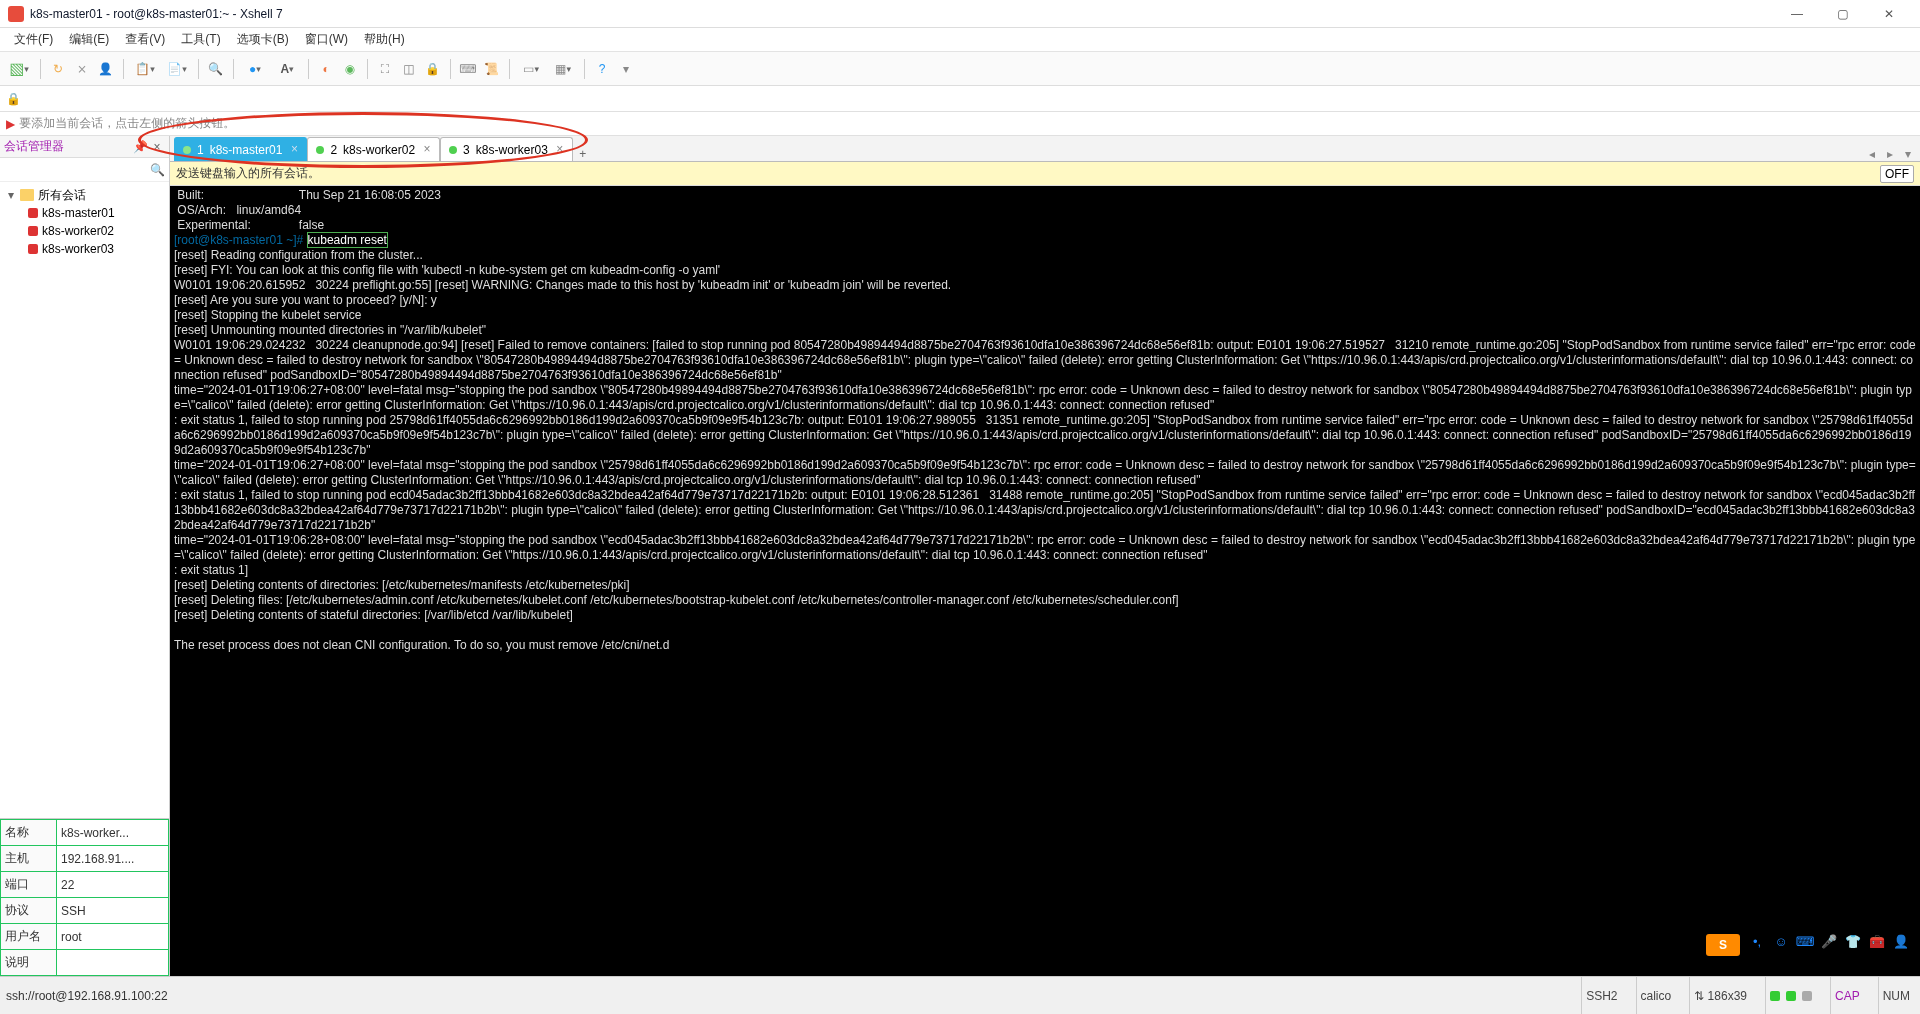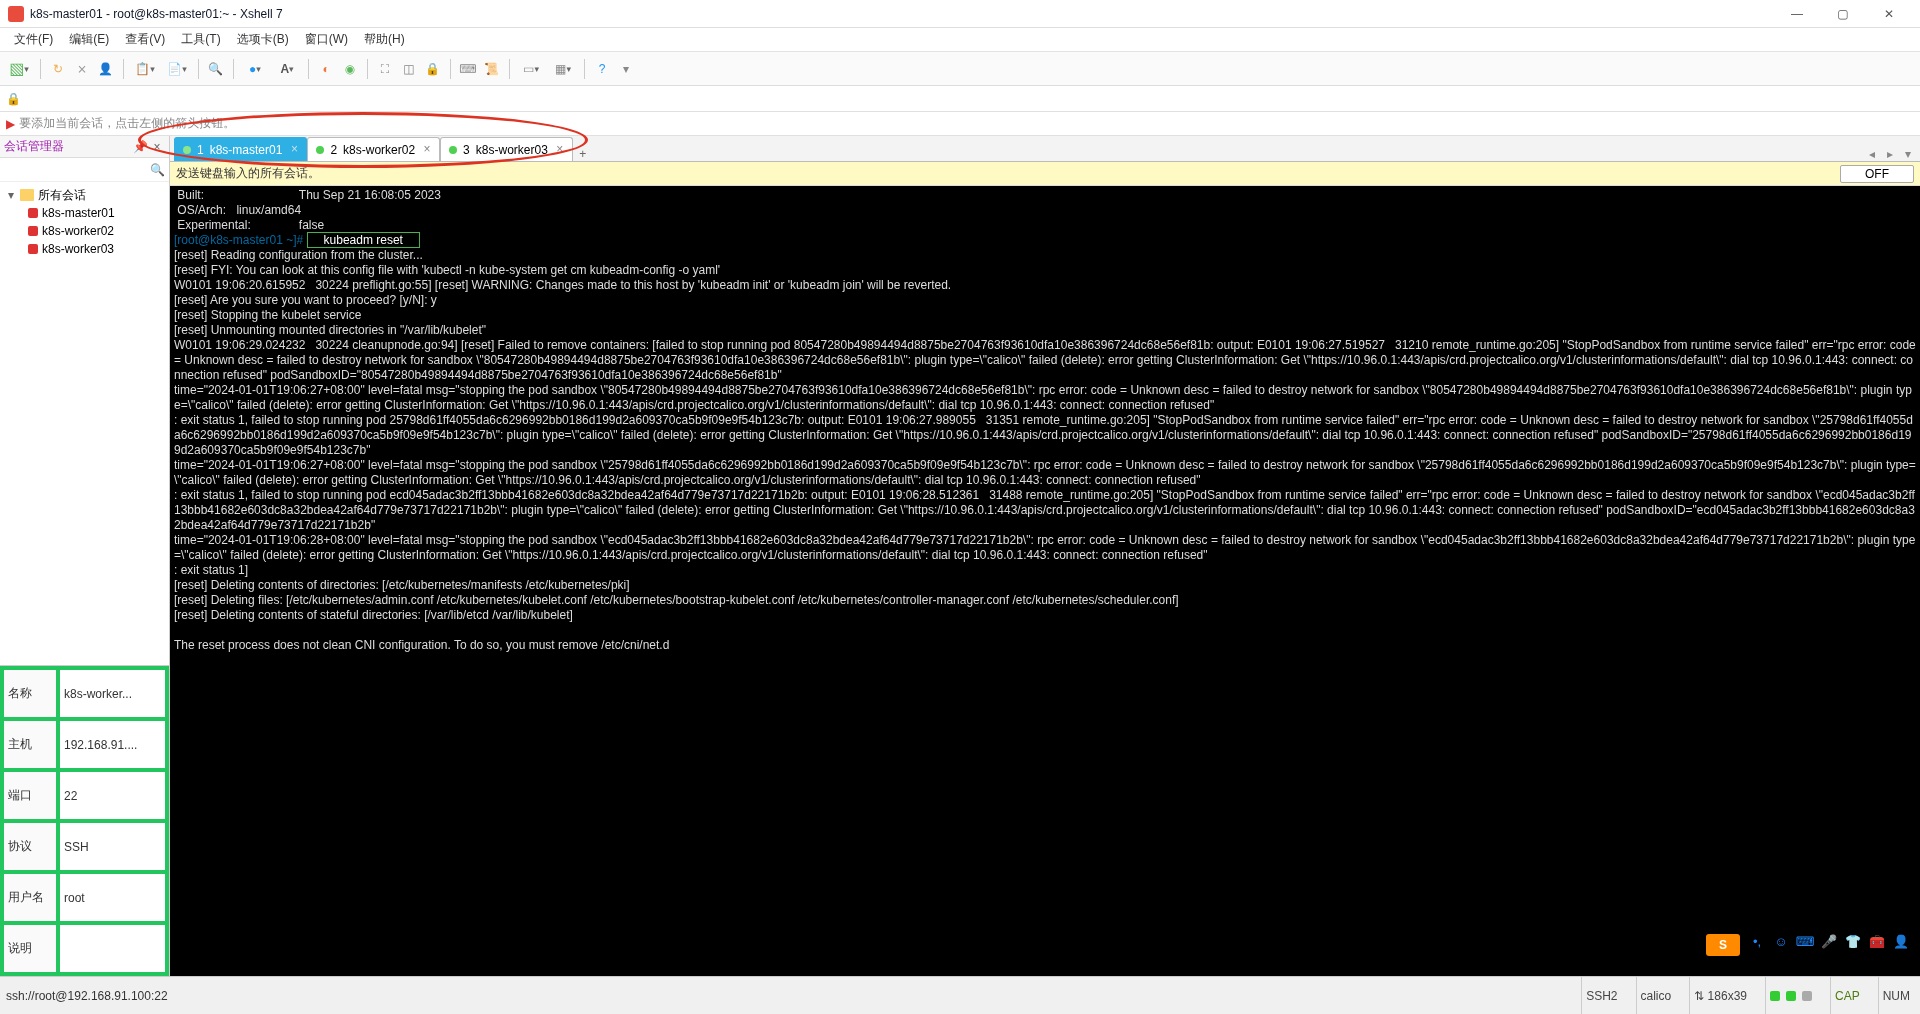--- a/index.html
+++ b/index.html
@@ -43,21 +43,21 @@
 .tree { padding: 4px 2px; }
 .tree .node { display: flex; align-items: center; height: 18px; gap: 4px; padding-left: 4px; }
 .tree .node.child { padding-left: 26px; }
 .tree .fold { width: 10px; text-align: center; color: #666; }
 .tree .folder { width: 14px; height: 12px; background: #fbd168; border-radius: 1px; }
 .tree .host { width: 10px; height: 10px; background: #d33; border-radius: 2px; }
 
 
 .props { margin-top: auto; border-top: 1px solid #ccc; }
 .props table { width: 100%; border-collapse: collapse; }
-.props td { border: 4px solid #22c55e; padding: 15px 4px; height: 18px; color: #333; }
+.props td { border: 1px solid #22c55e; padding: 4px 4px; height: 18px; color: #333; }
 .props td:first-child { width: 56px; background: #fafafa; }
 
 
 .rightcol { flex: 1; display: flex; flex-direction: column; min-width: 0; position: relative; }
 
 
 .tabs { height: 26px; background: #f3f3f3; display: flex; align-items: flex-end; border-bottom: 1px solid #bbb; padding-left: 4px; position: relative; }
 .tab { height: 24px; min-width: 130px; padding: 0 24px 0 8px; display: flex; align-items: center; gap: 6px; border: 1px solid #bbb; border-bottom: none; border-radius: 3px 3px 0 0; background: #fff; margin-right: 0px; position: relative; }
 .tab.active { background: #2fb0e4; color: #fff; border-color: #2fb0e4; }
 .tab .dot { width: 8px; height: 8px; border-radius: 50%; background: #50d050; flex-shrink: 0; }
@@ -65,26 +65,26 @@
 .tab .x { position: absolute; right: 6px; top: 5px; width: 12px; height: 12px; color: #888; font-size: 12px; line-height: 12px; text-align: center; }
 .tab.active .x { color: #cde; }
 .tabs .plus { width: 20px; text-align: center; color: #666; }
 .tabs .navbtns { margin-left: auto; display: flex; gap: 2px; padding-right: 4px; }
 .tabs .navbtns span { width: 16px; text-align: center; color: #888; }
 .annot { position: absolute; border: 3px solid #d32; border-radius: 50%; pointer-events: none; }
 
 
 .bbar { height: 24px; background: #fff9c4; display: flex; align-items: center; padding: 0 6px; border-bottom: 1px solid #ddd; }
 .bbar .txt { flex: 1; color: #333; }
-.bbar .off { border: 1px solid #aaa; background: #fff; padding: 1px 24px; border-radius: 2px; }
+.bbar .off { border: 1px solid #aaa; background: #fff; padding: 1px 4px; border-radius: 2px; }
 
 
 .term { flex: 1; background: #000; color: #ddd; font-family: Consolas, "Courier New", monospace; font-size: 13px; line-height: 15px; padding: 2px 4px; white-space: pre-wrap; word-break: break-all; overflow: hidden; }
 .term .prompt { color: #0369a1; }
-.term .cmd { border: 1px solid #4CAF50; padding: 0 16px; color: #fff; }
+.term .cmd { border: 1px solid #4CAF50; padding: 0 0; color: #fff; }
 
 
 .statusbar { height: 38px; background: #f0f0f0; border-top: 1px solid #ccc; display: flex; align-items: center; padding: 0 6px; gap: 14px; }
 .statusbar .l { color: #333; }
 .statusbar .spacer { flex: 1; }
 .statusbar .seg { color: #444; padding: 8px 4px; border-left: 1px solid #ccc; height: 100%; display:flex; align-items:center;}
 .statusbar .led { width: 10px; height: 10px; border-radius: 2px; }
 .badge-strip { position: absolute; right: 4px; bottom: 24px; display: flex; gap: 6px; align-items:center; padding:2px 6px;}
 .badge-strip span { width:18px; height:18px; display:flex; align-items:center; justify-content:center; color:#1e88ff; font-size:13px;}
 .sogbox { position:absolute; right:180px; bottom:20px; width:34px; height:22px; background:#ff8a00; border-radius:3px; color:#fff; display:flex; align-items:center; justify-content:center; font-weight:bold;}
@@ -336,15 +336,15 @@
   <span class="l">ssh://root@192.168.91.100:22</span>
   <span class="spacer"></span>
   <span class="seg">SSH2</span>
   <span class="seg">calico</span>
   <span class="seg">⇅ 186x39</span>
   <span class="seg" style="gap:6px">
     <span class="led" style="background:#3c3"></span>
     <span class="led" style="background:#3c3"></span>
     <span class="led" style="background:#aaa"></span>
   </span>
-  <span class="seg" style="color:#4d7c0f">CAP</span>
+  <span class="seg" style="color:#a21caf">CAP</span>
   <span class="seg">NUM</span>
 </div>
 
 </body></html>

